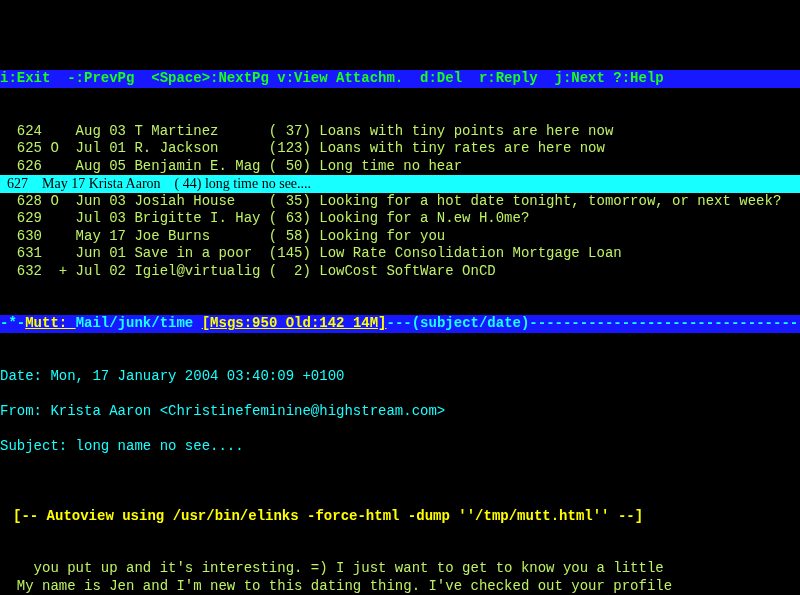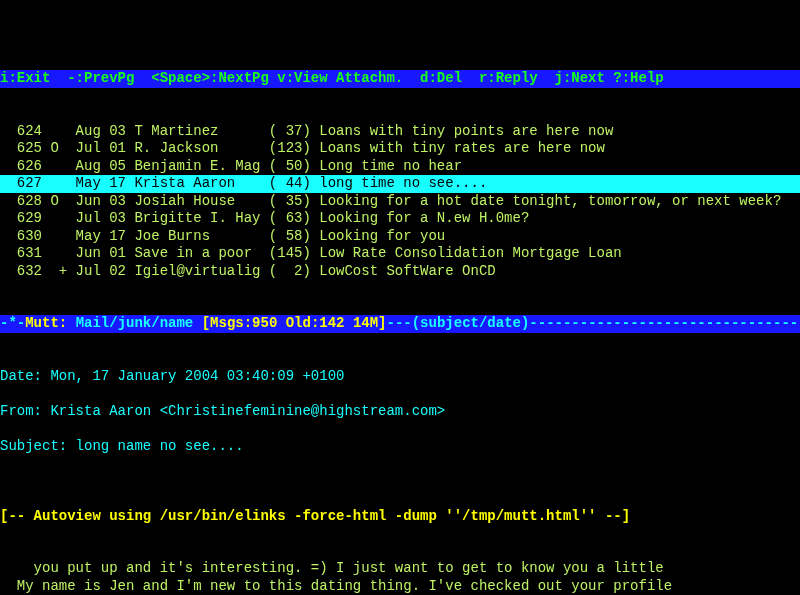--- a/index.html
+++ b/index.html
@@ -11,37 +11,37 @@
     color: #fff;
     width: 800px;
     height: 595px;
     overflow: hidden;
     white-space: pre;
   }
   .bar-blue { background: #1818ff; color: #18ffff; font-family: Liberation Mono, monospace; }
   .green-bold { color: #18ff18; font-weight: bold; }
   .cyan { color: #18ffff; }
   .white { color: #bef264; }
-  .yellow-bold { color: #ffff00; font-weight: bold; }
-  .hl-row { background: #18ffff; color: #000; }
+  .yellow-bold { color: #ffff00; font-weight: bold; padding-left: 13px; }
+  .hl-row { background: #18ffff; color: #000; font-family: Liberation Serif, serif; }
   .statusbar { background: #1818ff; }
-  .stat-yellow { color: #ffff00; font-weight: bold; }
+  .stat-yellow { color: #ffff00; font-weight: bold; text-decoration: underline; }
   .stat-cyan { color: #18ffff; font-weight: bold; }
   .row { display: block; }
 </style>
 </head>
 <body>
 
 
 
 <div class="row bar-blue green-bold">i:Exit  -:PrevPg  &lt;Space&gt;:NextPg v:View Attachm.  d:Del  r:Reply  j:Next ?:Help      </div>
 
 <div id="msglist"><div class="row white">  624    Aug 03 T Martinez      ( 37) Loans with tiny points are here now</div><div class="row white">  625 O  Jul 01 R. Jackson      (123) Loans with tiny rates are here now</div><div class="row white">  626    Aug 05 Benjamin E. Mag ( 50) Long time no hear</div><div class="row hl-row">  627    May 17 Krista Aaron    ( 44) long time no see....</div><div class="row white">  628 O  Jun 03 Josiah House    ( 35) Looking for a hot date tonight, tomorrow, or next week?</div><div class="row white">  629    Jul 03 Brigitte I. Hay ( 63) Looking for a N.ew H.0me?</div><div class="row white">  630    May 17 Joe Burns       ( 58) Looking for you</div><div class="row white">  631    Jun 01 Save in a poor  (145) Low Rate Consolidation Mortgage Loan</div><div class="row white">  632  + Jul 02 Igiel@virtualig (  2) LowCost SoftWare OnCD                                 </div></div>
 
-<div class="row statusbar"><span class="stat-cyan">-*-</span><span class="stat-yellow">Mutt: </span><span class="stat-cyan">Mail/junk/name </span><span class="stat-yellow">[Msgs:950 Old:142 14M]</span><span class="stat-cyan" id="stat-mid">---(subject/date)------------------------------------</span></div>
+<div class="row statusbar"><span class="stat-cyan">-*-</span><span class="stat-yellow">Mutt: </span><span class="stat-cyan">Mail/junk/time </span><span class="stat-yellow">[Msgs:950 Old:142 14M]</span><span class="stat-cyan" id="stat-mid">---(subject/date)------------------------------------</span></div>
 
 <div class="row cyan">Date: Mon, 17 January 2004 03:40:09 +0100</div>
 <div class="row cyan">From: Krista Aaron &lt;Christinefeminine@highstream.com&gt;</div>
 <div class="row cyan">Subject: long name no see....</div>
 <div class="row"> </div>
 <div class="row yellow-bold">[-- Autoview using /usr/bin/elinks -force-html -dump ''/tmp/mutt.html'' --]</div>
 
 <div id="bodytext" class="white"><div class="row">    you put up and it's interesting. =) I just want to get to know you a little</div><div class="row">  My name is Jen and I'm new to this dating thing. I've checked out your profile</div></div>
 
 

